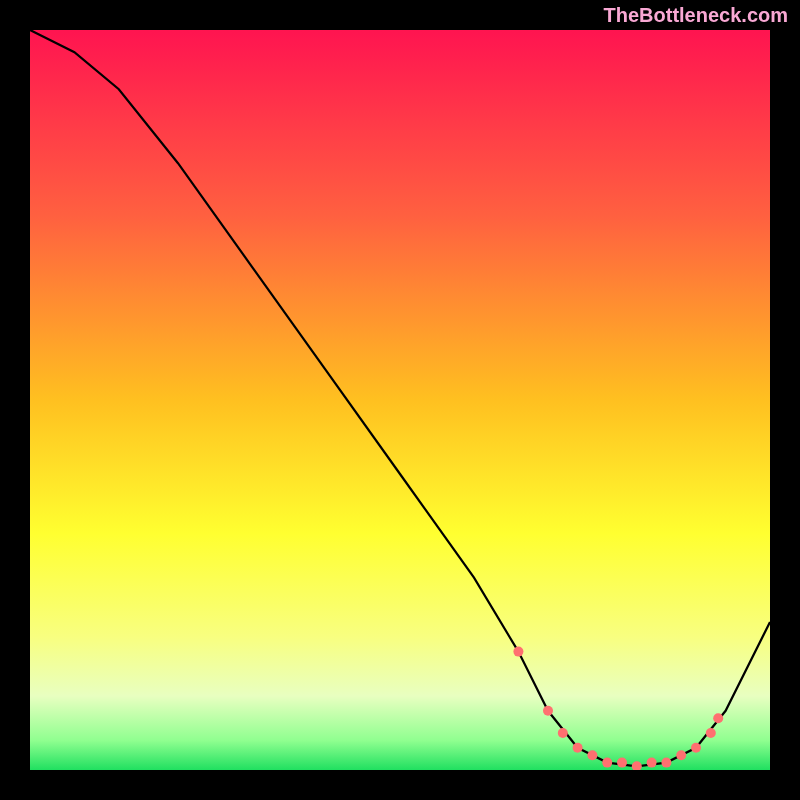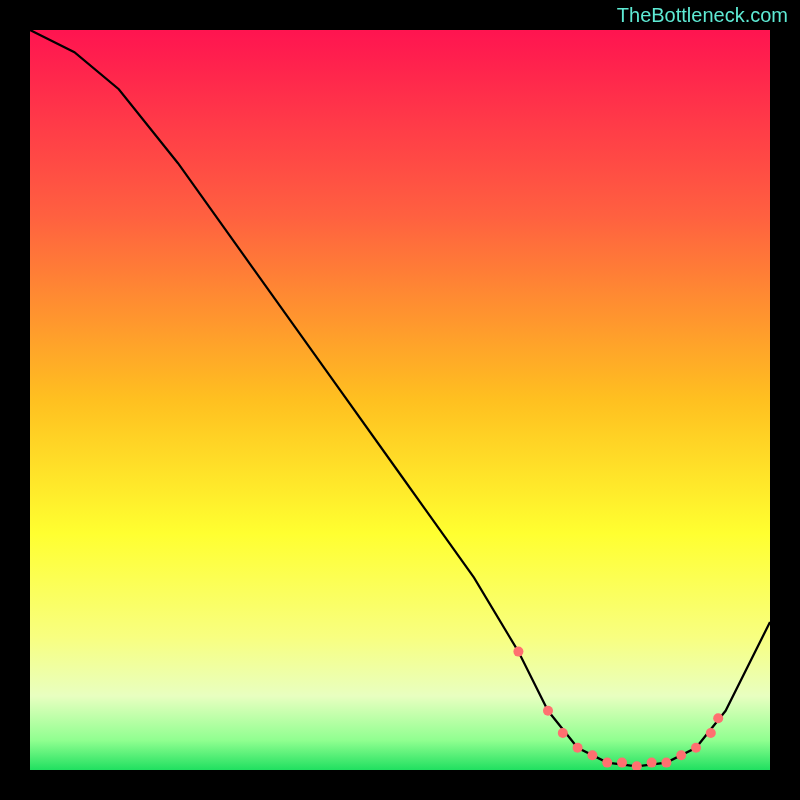--- a/index.html
+++ b/index.html
@@ -9,22 +9,22 @@
     background: #000;
     position: relative;
     overflow: hidden;
   }
   .watermark {
     position: absolute;
     top: 4px;
     right: 12px;
     font-family: Arial, sans-serif;
     font-size: 20px;
-    color: #5eead4;
-    font-weight: 400;
+    color: #f9a8d4;
+    font-weight: 700;
     z-index: 10;
   }
   .plot-area {
     position: absolute;
     left: 30px;
     top: 30px;
     width: 740px;
     height: 740px;
     overflow: hidden;
   }

